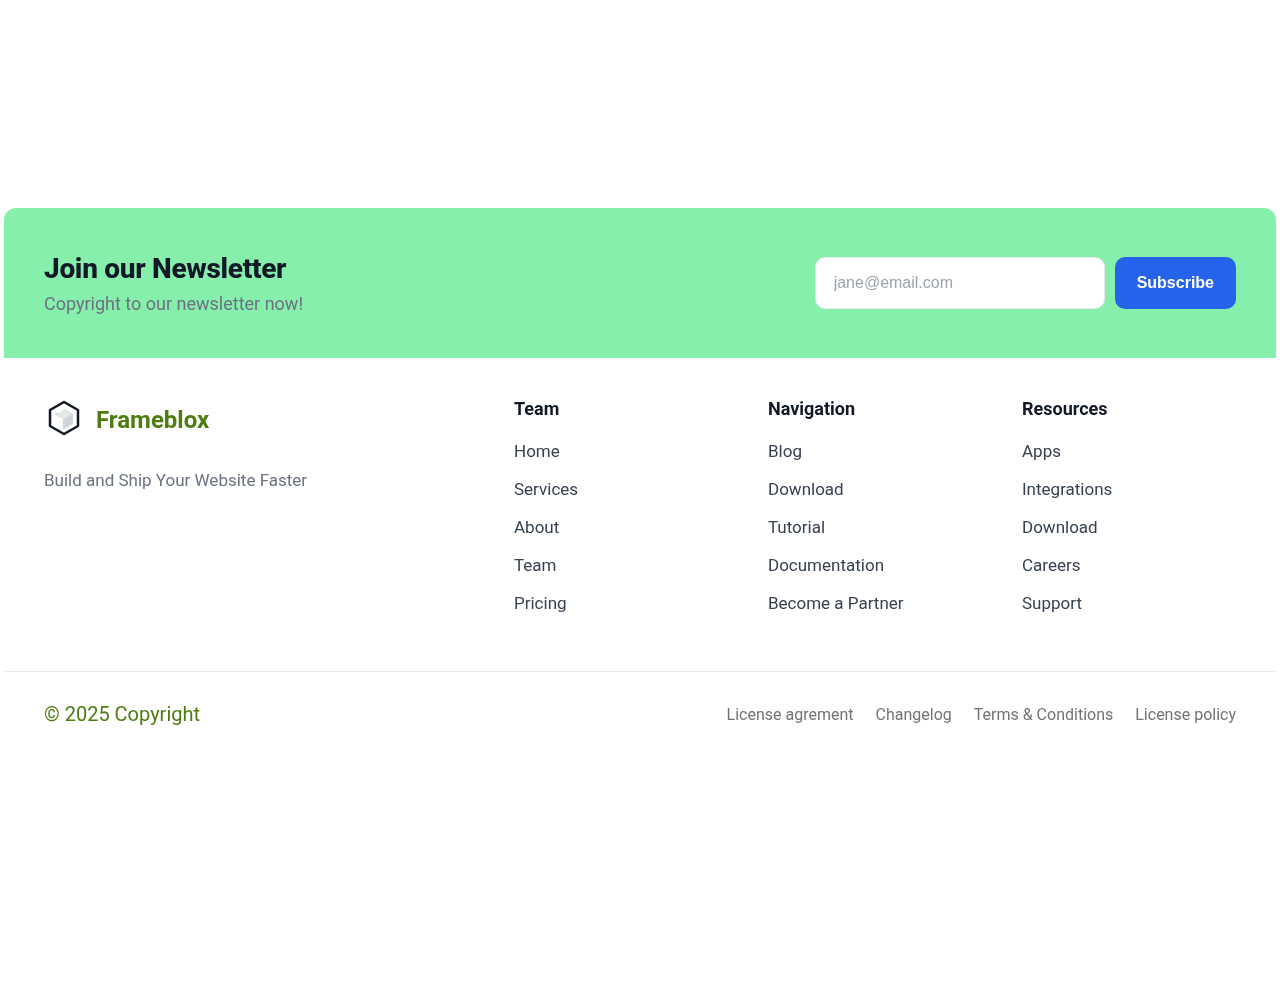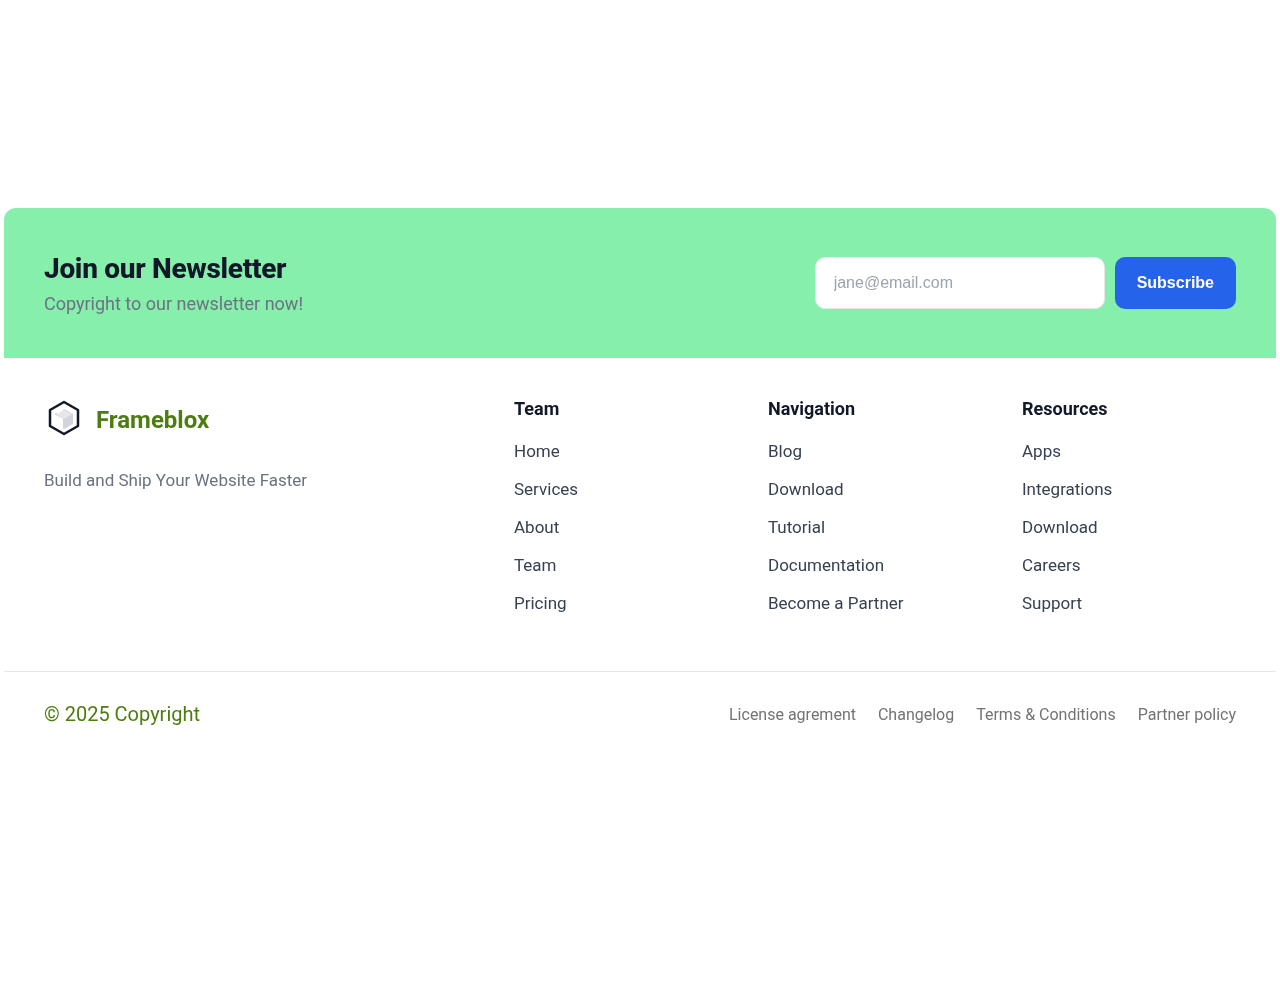--- a/index.html
+++ b/index.html
@@ -214,17 +214,17 @@
       </div>
     </div>
   </div>
 
   <div class="footer-bottom">
     <div class="copyright">© 2025 Copyright</div>
     <div class="legal-links">
       <a>License agrement</a>
       <a>Changelog</a>
       <a>Terms &amp; Conditions</a>
-      <a>Partner policy</a>
+      <a>License policy</a>
     </div>
   </div>
 
 </div>
 
 </body></html>

